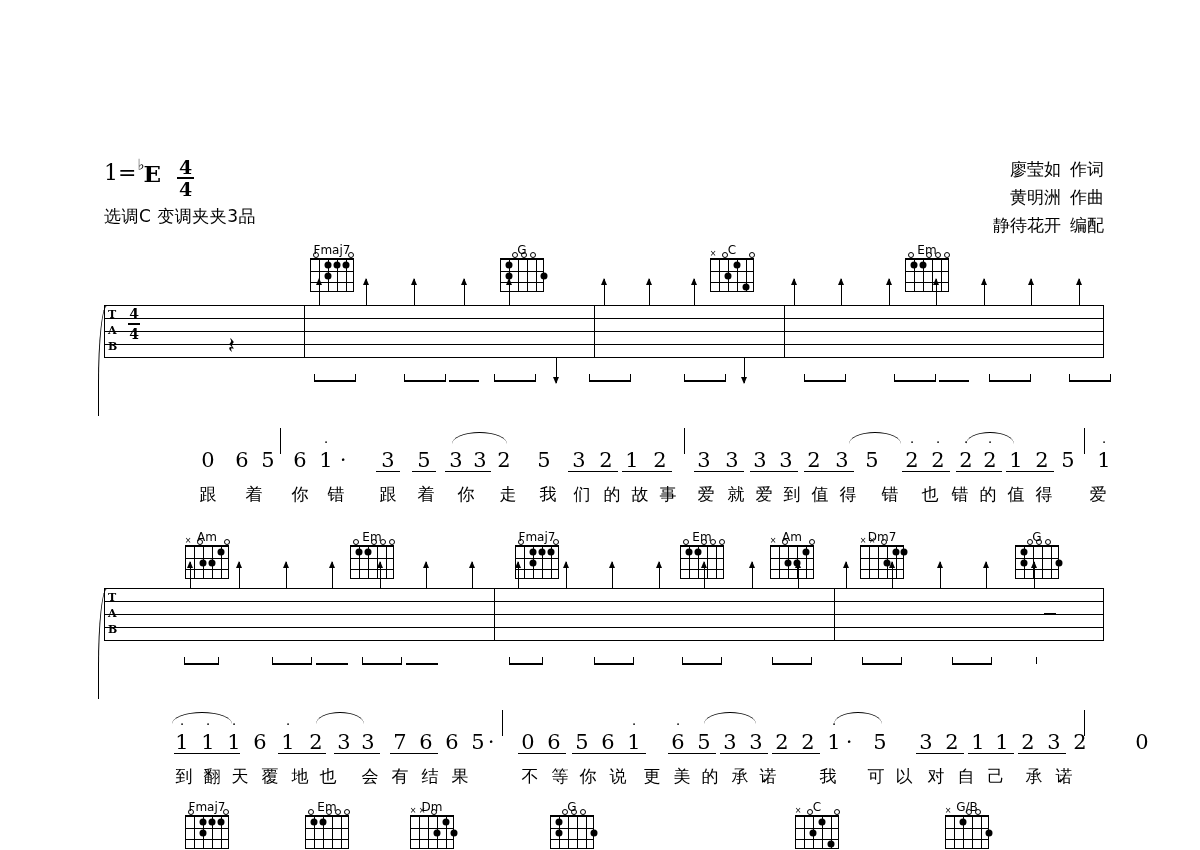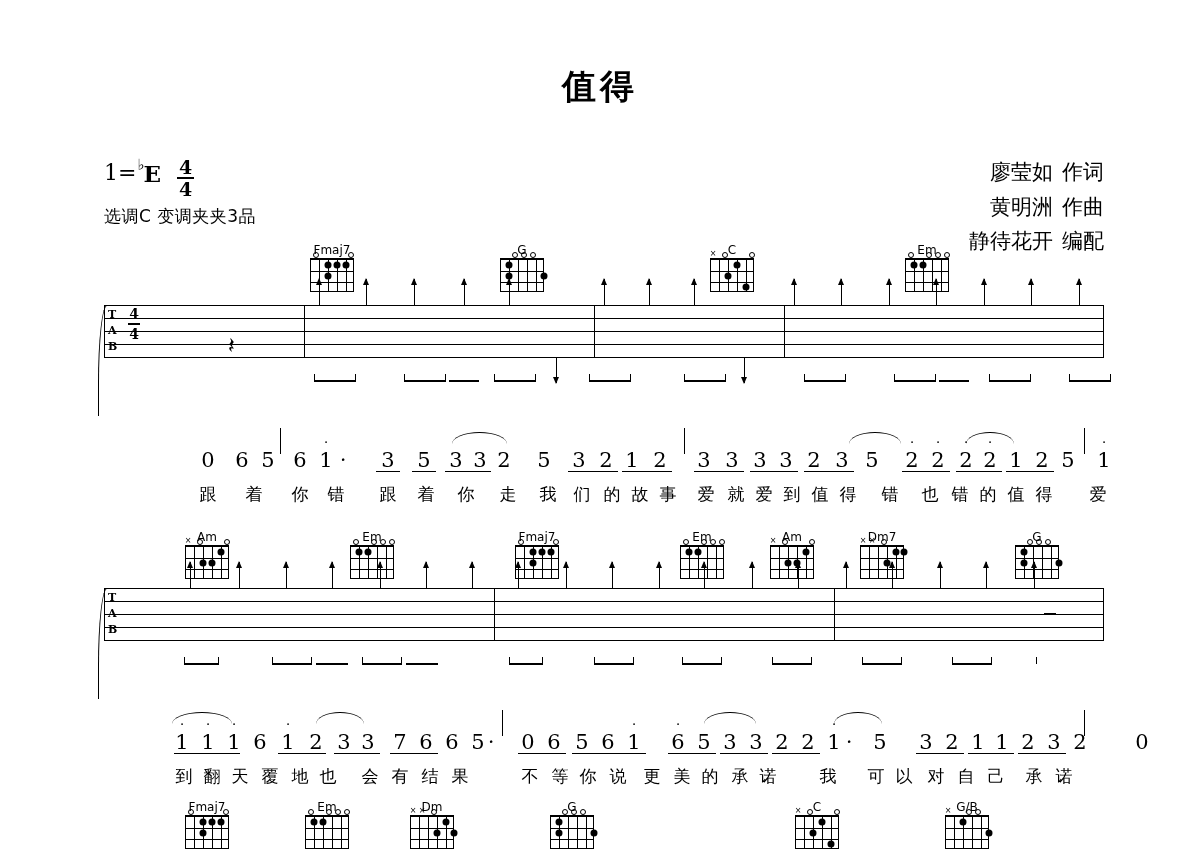--- a/index.html
+++ b/index.html
@@ -78,21 +78,21 @@
     top: 205px;
     font-size: 17px;
     font-family: "DejaVu Sans", sans-serif;
     letter-spacing: 0.5px;
   }
 
   .credits {
     position: absolute;
     right: 96px;
     top: 155px;
-    font-size: 21px;
+    font-size: 17px;
     font-family: "DejaVu Sans", sans-serif;
     text-align: right;
     line-height: 1.65;
   }
   .credits .role { margin-left: 9px; }
 
   
   .chord {
     position: absolute;
     width: 54px;
@@ -307,21 +307,20 @@
     border-left: 1.5px solid #000;
     border-top: 1.5px solid #000;
     border-radius: 60% 0 0 0 / 70% 0 0 0;
   }
 </style>
 </head>
 <body>
 
 <div class="sheet">
 
-  <div class="title">值得</div>
 
   <div class="keysig">
     <span>1=</span>
       <span class="flat">♭</span>
       <span class="keyletter">E</span>
     <span class="timesig">
       <span class="num">4</span>
       <span class="bar"></span>
       <span class="num">4</span>
     </span>

